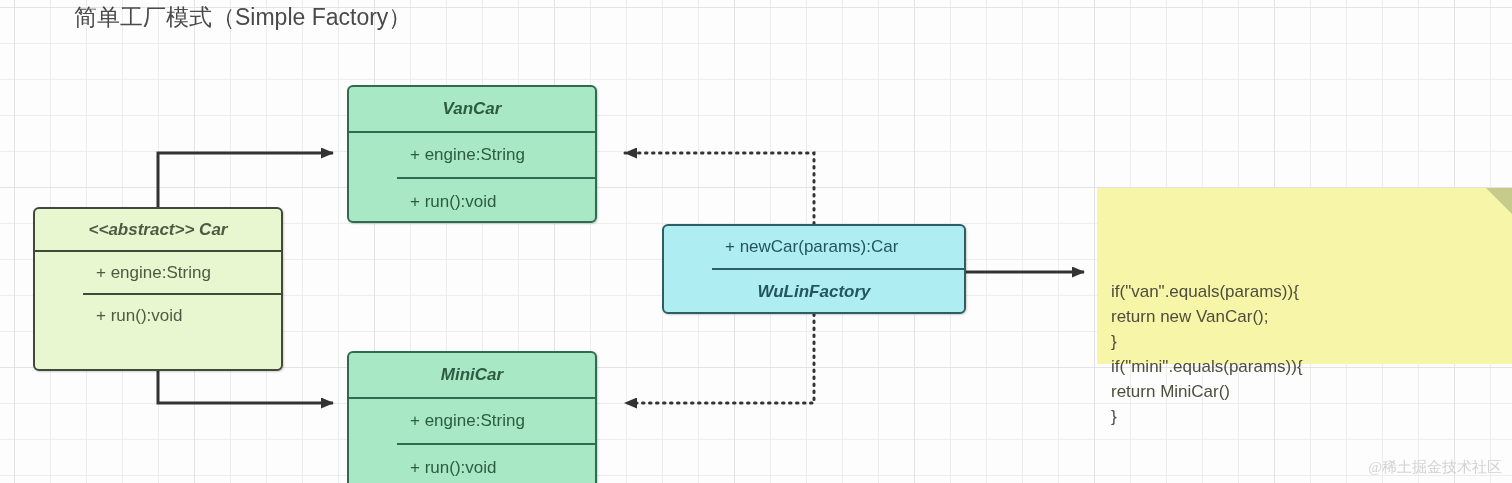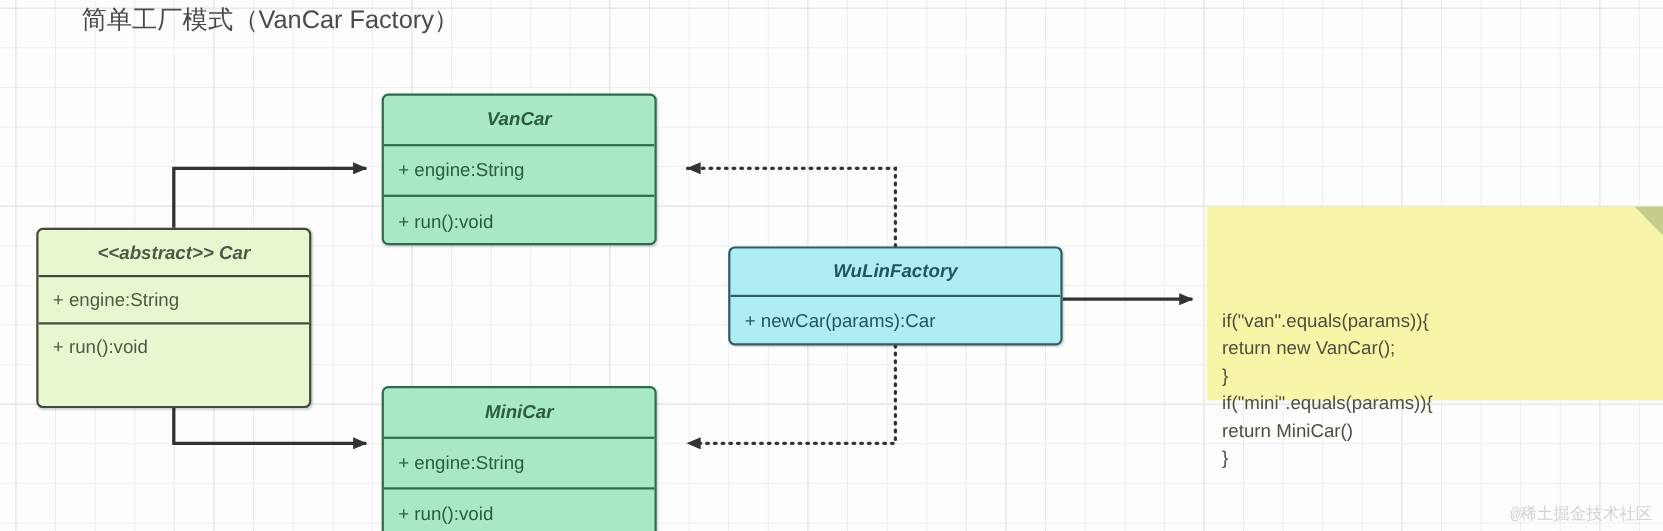--- a/index.html
+++ b/index.html
@@ -58,20 +58,21 @@
   .uml-row.title {
     justify-content: center;
     font-weight: bold;
     font-size: 17px;
     font-style: italic;
   }
   .uml-row.member {
     justify-content: flex-start;
     padding-left: 13px;
     font-size: 17px;
+    margin-left: 48px;
   }
 
   
   #class-car {
     left: 33px; top: 207px; width: 250px; height: 164px;
     border: 2px solid #3f4a3a;
     background: #e9f7d0;
     color: #4e5a44;
   }
   #class-car .uml-row { height: 43px; border-bottom: 2px solid #3f4a3a; }
@@ -126,32 +127,32 @@
     pointer-events: none;
     overflow: visible;
   }
 
   
   #watermark {
     position: absolute;
     right: 10px; bottom: 6px;
     font-size: 15px;
     color: #d2d2d2;
-    font-family: Liberation Mono, monospace;
+    font-family: Liberation Serif, serif;
     white-space: nowrap;
   }
 </style>
 </head>
 <body>
 
 <div id="canvas">
 
   <div id="grid-major"></div>
 
-  <div class="diagram-title">简单工厂模式（VanCar Factory）</div>
+  <div class="diagram-title">简单工厂模式（Simple Factory）</div>
 
   <svg id="connectors" viewBox="0 0 1512 483">
     <defs>
       <marker id="arrow-filled" markerWidth="13" markerHeight="11" refX="12" refY="5.5" orient="auto" markerUnits="userSpaceOnUse">
         <path d="M0,0 L13,5.5 L0,11 z" fill="#333333"></path>
       </marker>
       <marker id="arrow-filled-left" markerWidth="13" markerHeight="11" refX="12" refY="5.5" orient="auto" markerUnits="userSpaceOnUse">
         <path d="M0,0 L13,5.5 L0,11 z" fill="#333333"></path>
       </marker>
     </defs>
@@ -179,22 +180,22 @@
     <div class="uml-row member">+ run():void</div>
   </div>
 
   <div class="uml-class class-concrete" id="class-minicar">
     <div class="uml-row title">MiniCar</div>
     <div class="uml-row member">+ engine:String</div>
     <div class="uml-row member">+ run():void</div>
   </div>
 
   <div class="uml-class" id="class-factory">
+    <div class="uml-row member">+ newCar(params):Car</div>
     <div class="uml-row title">WuLinFactory</div>
-    <div class="uml-row member">+ newCar(params):Car</div>
   </div>
 
   <div id="note-code">
     <div id="note-fold"></div>
     <div>if("van".equals(params)){
 return new VanCar();
 }
 if("mini".equals(params)){
 return MiniCar()
 }</div>

